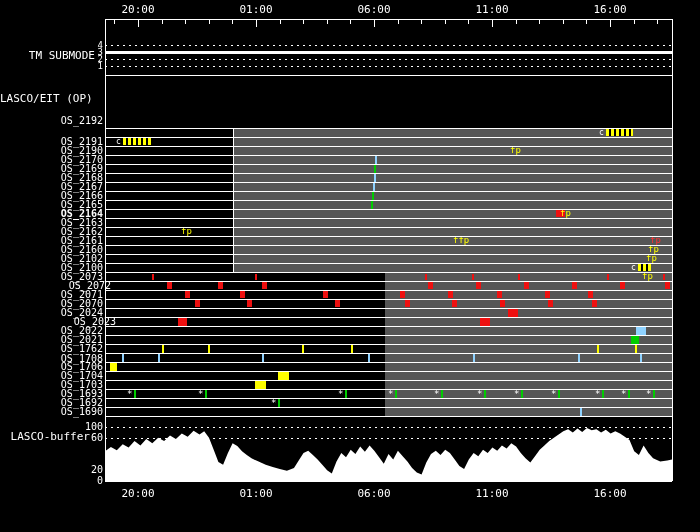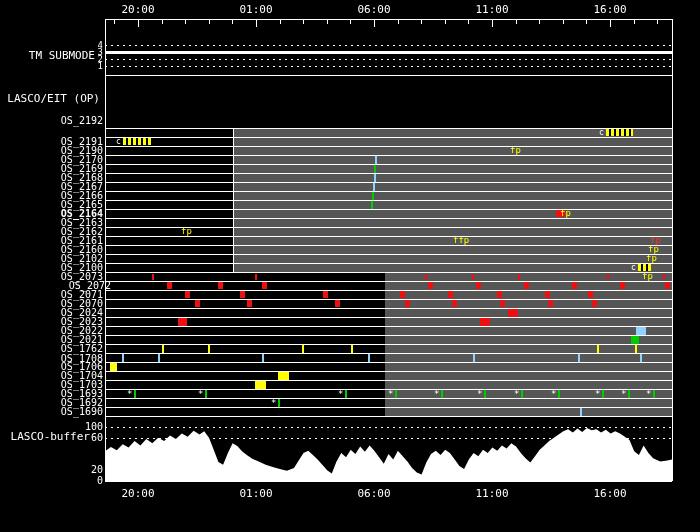--- a/index.html
+++ b/index.html
@@ -6,21 +6,21 @@
   #stage{position:relative;width:700px;height:532px;background:#000;overflow:hidden;
          font-family:"DejaVu Sans Mono",monospace;color:#fff;}
   .lbl{position:absolute;color:#fff;white-space:pre;}
   .rlbl{text-align:right;}
   .hline{position:absolute;background:#fff;height:1px;}
   .vline{position:absolute;background:#fff;width:1px;}
   .dotline{position:absolute;height:1px;
            background-image:repeating-linear-gradient(90deg,#fff 0 2px,transparent 2px 6px);}
   .tick{position:absolute;background:#fff;width:1px;}
   .tm-label{left:0;width:95px;top:50px;font-size:11px;line-height:12px;text-align:right;}
-  .op-label{left:0;width:100px;top:93px;font-size:11px;line-height:12px;text-align:right;}
+  .op-label{left:0;width:100px;top:93px;font-size:11px;line-height:12px;text-align:left;}
   .buf-label{left:0;width:90px;top:431px;font-size:11px;line-height:12px;text-align:right;}
   .date-label{left:187px;width:300px;top:505px;font-size:11px;line-height:13px;text-align:center;}
   .axis-time-label{position:absolute;width:64px;font-size:11px;line-height:12px;text-align:center;}
   .os-label{position:absolute;left:0;width:103px;font-size:10px;line-height:9px;height:9px;
             text-align:right;overflow:visible;}
   .tm-tick-label{position:absolute;left:0;width:103px;font-size:9px;line-height:9px;text-align:right;}
   .buf-tick-label{position:absolute;left:0;width:103px;font-size:10px;line-height:10px;text-align:right;}
   .gray-bg{position:absolute;height:9px;}
   .mark-text{position:absolute;font-size:9px;line-height:9px;}
   .legend-item{position:absolute;top:536px;font-size:15px;line-height:12px;}
@@ -194,21 +194,21 @@
       <div class="" style="position: absolute; left: 335px; top: 300px; width: 5px; height: 7px; background: rgb(238, 16, 16);"></div>
       <div class="" style="position: absolute; left: 405px; top: 300px; width: 5px; height: 7px; background: rgb(238, 16, 16);"></div>
       <div class="" style="position: absolute; left: 452px; top: 300px; width: 5px; height: 7px; background: rgb(238, 16, 16);"></div>
       <div class="" style="position: absolute; left: 500px; top: 300px; width: 5px; height: 7px; background: rgb(238, 16, 16);"></div>
       <div class="" style="position: absolute; left: 548px; top: 300px; width: 5px; height: 7px; background: rgb(238, 16, 16);"></div>
       <div class="" style="position: absolute; left: 592px; top: 300px; width: 5px; height: 7px; background: rgb(238, 16, 16);"></div>
       <div class="gray-bg" style="left: 385px; top: 308px; width: 287px; height: 9px; background: rgb(86, 86, 86);"></div>
       <div class="os-label" style="top: 308px;">OS_2024</div>
       <div class="" style="position: absolute; left: 508px; top: 308px; width: 10px; height: 9px; background: rgb(238, 16, 16);"></div>
       <div class="gray-bg" style="left: 385px; top: 317px; width: 287px; height: 9px; background: rgb(86, 86, 86);"></div>
-      <div class="os-label" style="top: 317px;">OS_2023</div>
+      <div class="os-label" style="top: 317px; margin-left: 13px;">OS_2023</div>
       <div class="" style="position: absolute; left: 178px; top: 317px; width: 9px; height: 9px; background: rgb(238, 16, 16);"></div>
       <div class="" style="position: absolute; left: 480px; top: 317px; width: 10px; height: 9px; background: rgb(238, 16, 16);"></div>
       <div class="gray-bg" style="left: 385px; top: 326px; width: 287px; height: 9px; background: rgb(86, 86, 86);"></div>
       <div class="os-label" style="top: 326px;">OS_2022</div>
       <div class="" style="position: absolute; left: 636px; top: 326px; width: 10px; height: 9px; background: rgb(143, 210, 255);"></div>
       <div class="gray-bg" style="left: 385px; top: 335px; width: 287px; height: 9px; background: rgb(86, 86, 86);"></div>
       <div class="os-label" style="top: 335px;">OS_2021</div>
       <div class="" style="position: absolute; left: 631px; top: 335px; width: 8px; height: 9px; background: rgb(0, 204, 0);"></div>
       <div class="gray-bg" style="left: 385px; top: 344px; width: 287px; height: 9px; background: rgb(86, 86, 86);"></div>
       <div class="os-label" style="top: 344px;">OS_1762</div>

